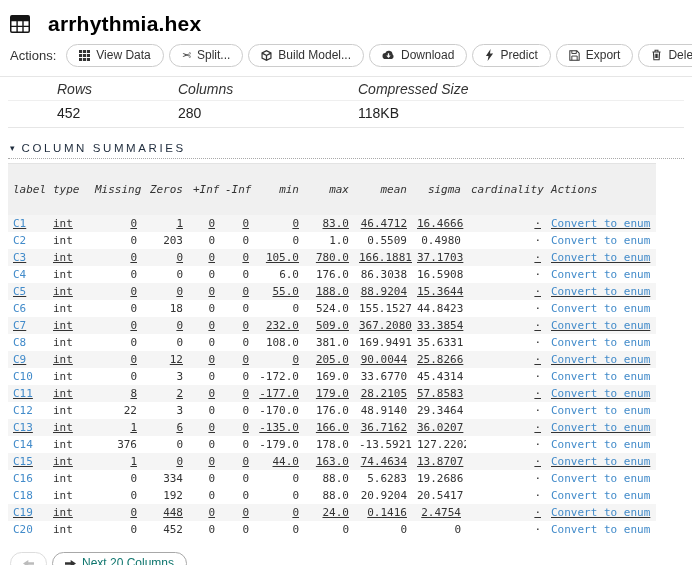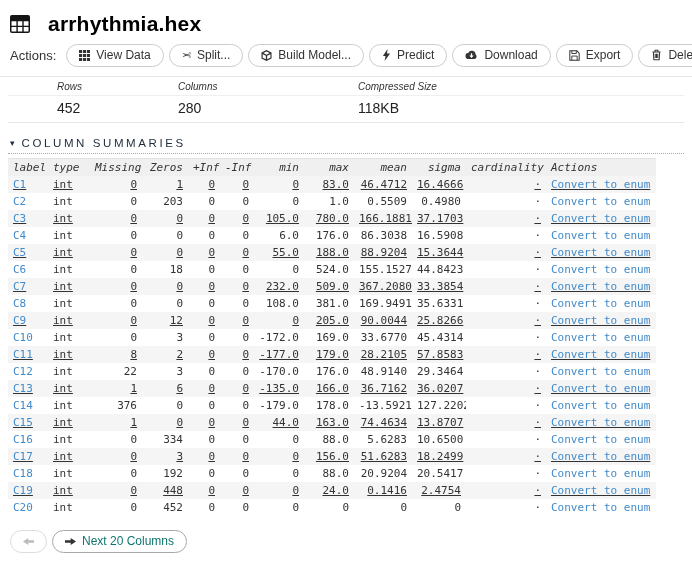--- a/index.html
+++ b/index.html
@@ -27,38 +27,38 @@
   .pill-delete { margin-left:auto; margin-right:20px; }
   .pill.disabled { color:#bcbcbc; border-color:#ddd; cursor:default; }
   .pill.disabled .ic { color:#bcbcbc; }
   .pill-next { border-color:#a8a8a8; color:#0f766e; }
   
   .divider { border-top:1px solid #e6e6e6; margin-top:9px; }
   
   .summary { margin:0 8px; border-bottom:1px solid #e6e6e6; }
   .summary-grid { display:grid; grid-template-columns:121px 180px 1fr; padding-left:49px; }
   .summary-grid.hdr { border-bottom:1px solid #efefef; }
-  .summary-grid.hdr > div { font-style:italic; font-size:10px; padding:4px 0 3px; }
+  .summary-grid.hdr > div { font-style:italic; font-size:14px; padding:4px 0 3px; }
   .summary-grid.val > div { font-size:14px; padding:4px 0 6px; color:#222; }
   
   .section {
     display:flex; align-items:center; gap:7px;
     margin:14px 8px 0; padding:0 0 4px 2px;
     border-bottom:1px dotted #a9a9a9;
     font-size:11.5px; letter-spacing:2.6px; color:#1e2b3c;
   }
   .section .caret { font-size:9px; letter-spacing:0; color:#1e2b3c; }
   
   table.cols {
     margin:4px 0 0 8px; border-collapse:collapse; table-layout:fixed;
     width:648px; font-family:"DejaVu Sans Mono", monospace; font-size:11px; color:#333;
   }
   table.cols thead th {
     background:var(--header-bg,#f0f0f0); font-style:italic; font-weight:400;
-    text-align:left; padding:2px 5px; border-top:1px solid #e3e3e3;
+    text-align:left; padding:19px 5px; border-top:1px solid #e3e3e3;
     white-space:nowrap; overflow:hidden;
   }
   table.cols th.num, table.cols td.num { text-align:right; }
   table.cols td { padding:2px 5px; line-height:13px; white-space:nowrap; overflow:hidden; }
   table.cols tr.stripe { background:var(--stripe,#f5f5f5);text-decoration:underline; }
   .lnk { color:var(--link,#428bca); text-decoration:none; cursor:pointer; }
   td.card { text-align:right; }
   
   .pager { display:flex; margin:14px 8px 0 10px; }
   svg { display:block; }
@@ -98,35 +98,35 @@
     <span class="ic">
       <svg width="11" height="11" viewBox="0 0 12 12">
           <path fill="currentColor" d="M6 0l5.5 2.8v6.4L6 12 .5 9.2V2.8L6 0zM6 1.7L2.6 3.4 6 5.1l3.4-1.7L6 1.7zM1.8 4.5v3.9L5.3 10V6.2L1.8 4.5zm8.4 0L6.7 6.2V10l3.5-1.6V4.5z"></path>
         </svg>
     </span>
     <span>Build Model...</span>
   </button>
 
   <button class="pill">
     <span class="ic">
-      <svg width="9" height="12" viewBox="0 0 9 12">
-          <path fill="currentColor" d="M5.6 0L.9 6.9h2.6L2.6 12l5.5-7.6H5L5.6 0z"></path>
-        </svg>
-    </span>
-    <span>Predict</span>
-  </button>
-
-  <button class="pill">
-    <span class="ic">
       <svg width="13" height="11" viewBox="0 0 14 12">
           <path fill="currentColor" d="M11.4 4.7A4.1 4.1 0 0 0 3.5 3.4 3.2 3.2 0 0 0 3.8 9.8h6.7a2.9 2.9 0 0 0 .9-5.1z"></path>
           <path fill="#fff" d="M6.3 3.6h1.4v2.4h1.7L7 8.8 4.6 6h1.7z"></path>
         </svg>
     </span>
     <span>Download</span>
+  </button>
+
+  <button class="pill">
+    <span class="ic">
+      <svg width="9" height="12" viewBox="0 0 9 12">
+          <path fill="currentColor" d="M5.6 0L.9 6.9h2.6L2.6 12l5.5-7.6H5L5.6 0z"></path>
+        </svg>
+    </span>
+    <span>Predict</span>
   </button>
 
   <button class="pill">
     <span class="ic">
       <svg width="11" height="11" viewBox="0 0 12 12">
           <path fill="none" stroke="currentColor" stroke-width="1.1" d="M.9.9h7.7L11.1 3.4V11.1H.9z"></path>
           <path fill="none" stroke="currentColor" stroke-width="1" d="M3.1.9v2.9h4.9V.9M3.1 11.1V6.6h5.8v4.5"></path>
         </svg>
     </span>
     <span>Export</span>
@@ -407,35 +407,21 @@
       <tr>
         <td><a class="lnk">C16</a></td>
         <td>int</td>
         <td class="num">0</td>
         <td class="num">334</td>
         <td class="num">0</td>
         <td class="num">0</td>
         <td class="num">0</td>
         <td class="num">88.0</td>
         <td class="num">5.6283</td>
-        <td class="num">10.6500</td>
-        <td class="card">·</td>
-        <td><a class="lnk">Convert to enum</a></td>
-      </tr>
-      <tr class="stripe">
-        <td><a class="lnk">C17</a></td>
-        <td>int</td>
-        <td class="num">0</td>
-        <td class="num">3</td>
-        <td class="num">0</td>
-        <td class="num">0</td>
-        <td class="num">0</td>
-        <td class="num">156.0</td>
-        <td class="num">51.6283</td>
-        <td class="num">18.2499</td>
+        <td class="num">19.2686</td>
         <td class="card">·</td>
         <td><a class="lnk">Convert to enum</a></td>
       </tr>
       <tr>
         <td><a class="lnk">C18</a></td>
         <td>int</td>
         <td class="num">0</td>
         <td class="num">192</td>
         <td class="num">0</td>
         <td class="num">0</td>

